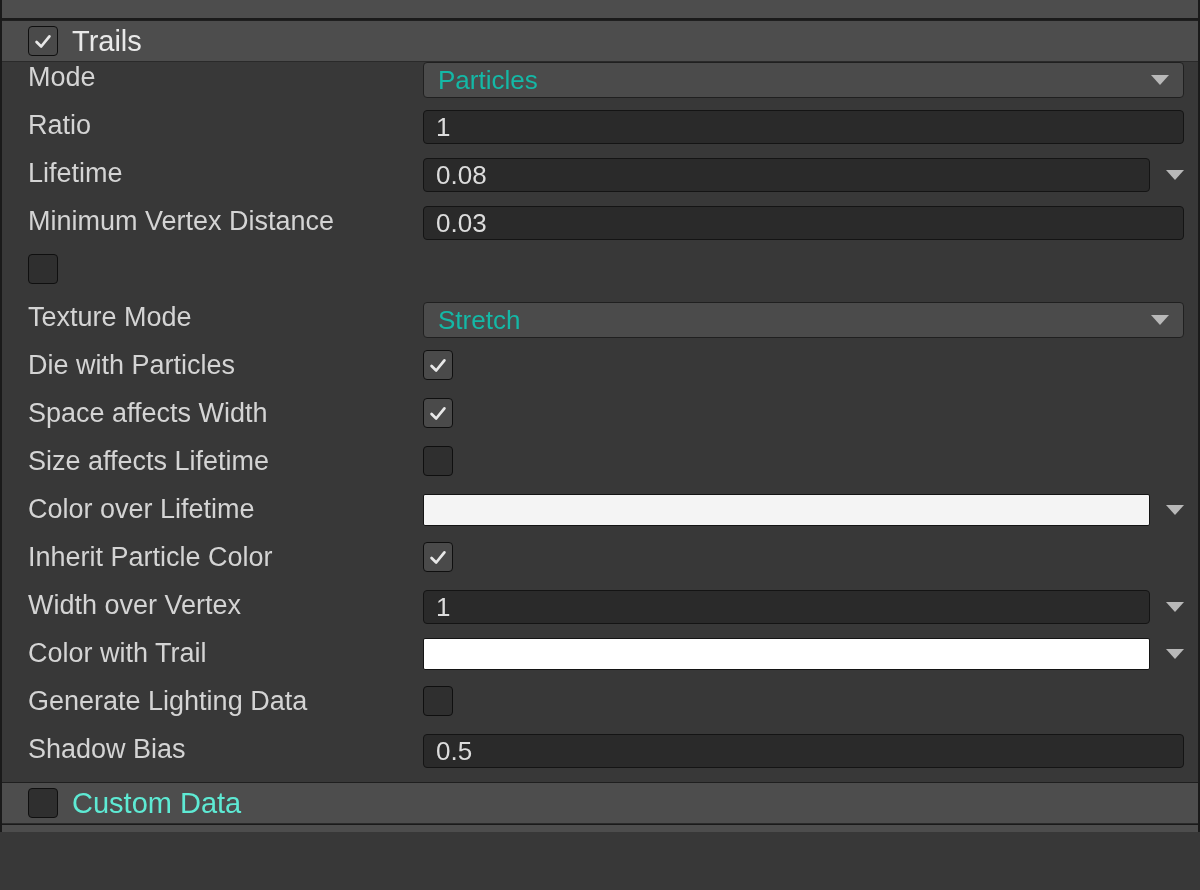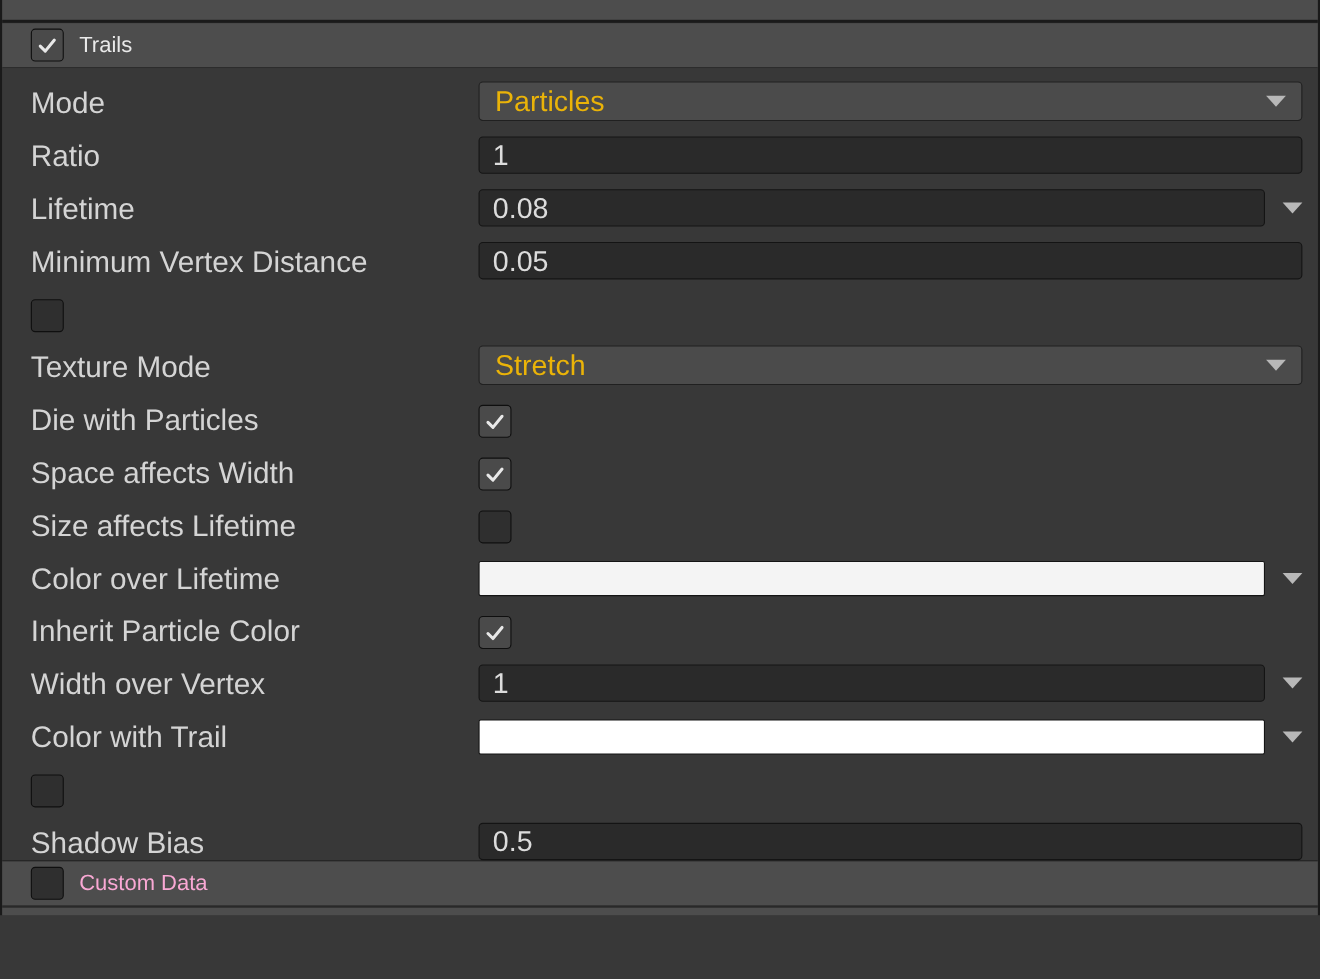--- a/index.html
+++ b/index.html
@@ -21,47 +21,47 @@
     display: flex;
     align-items: center;
     background: #4d4d4d;
     height: 42px;
     padding-left: 26px;
     border-top: 1px solid #1f1f1f;
     border-bottom: 1px solid #2a2a2a;
   }
   .module-header .title {
     color: #e9e9e9;
-    font-size: 20px;
+    font-size: 29px;
     margin-left: 14px;
   }
   .module-header.dim .title {
-    color: #f9a8d4;
+    color: #5eead4;
   }
   .header-stub {
     height: 20px;
     background: #4d4d4d;
     border-bottom: 2px solid #1a1a1a;
   }
   .footer-stub {
     height: 8px;
     background: #4d4d4d;
     border-top: 1px solid #1a1a1a;
   }
   .module-body {
     background: #383838;
     padding: 0;
   }
   .row {
     display: flex;
-    align-items: flex-end;
+    align-items: flex-start;
     height: 48px;
     padding-left: 26px;
     padding-right: 14px;
-    gap: 12px;
+    gap: 0;
   }
   .label {
     width: 395px;
     flex-shrink: 0;
     color: #d4d4d4;
     font-size: 27px;
     white-space: nowrap;
   }
   .control {
     flex: 1;
@@ -73,21 +73,21 @@
   .dropdown {
     flex: 1;
     height: 36px;
     background: #4b4b4b;
     border: 1px solid #202020;
     border-radius: 4px;
     display: flex;
     align-items: center;
     justify-content: space-between;
     padding: 0 14px 0 14px;
-    color: #eab308;
+    color: #14b8a6;
     font-size: 26px;
     cursor: pointer;
   }
   .dropdown .dd-text { }
   .caret {
     width: 0; height: 0;
     border-left: 9px solid transparent;
     border-right: 9px solid transparent;
     border-top: 10px solid #b8b8b8;
     flex-shrink: 0;
@@ -175,21 +175,21 @@
           <span>0.08</span>
         </div>
         <span class="caret outside"></span>
       </div>
     </div>
 
     <div class="row">
       <div class="label">Minimum Vertex Distance</div>
       <div class="control">
         <div class="text-input">
-          <span>0.05</span>
+          <span>0.03</span>
         </div>
       </div>
     </div>
 
     <div class="row">
       <div class="control">
         <div class="checkbox">
           
         </div>
       </div>
@@ -267,20 +267,21 @@
 
     <div class="row">
       <div class="label">Color with Trail</div>
       <div class="control">
         <div class="color-swatch white"></div>
         <span class="caret outside"></span>
       </div>
     </div>
 
     <div class="row">
+      <div class="label">Generate Lighting Data</div>
       <div class="control">
         <div class="checkbox">
           
         </div>
       </div>
     </div>
 
     <div class="row">
       <div class="label">Shadow Bias</div>
       <div class="control">

